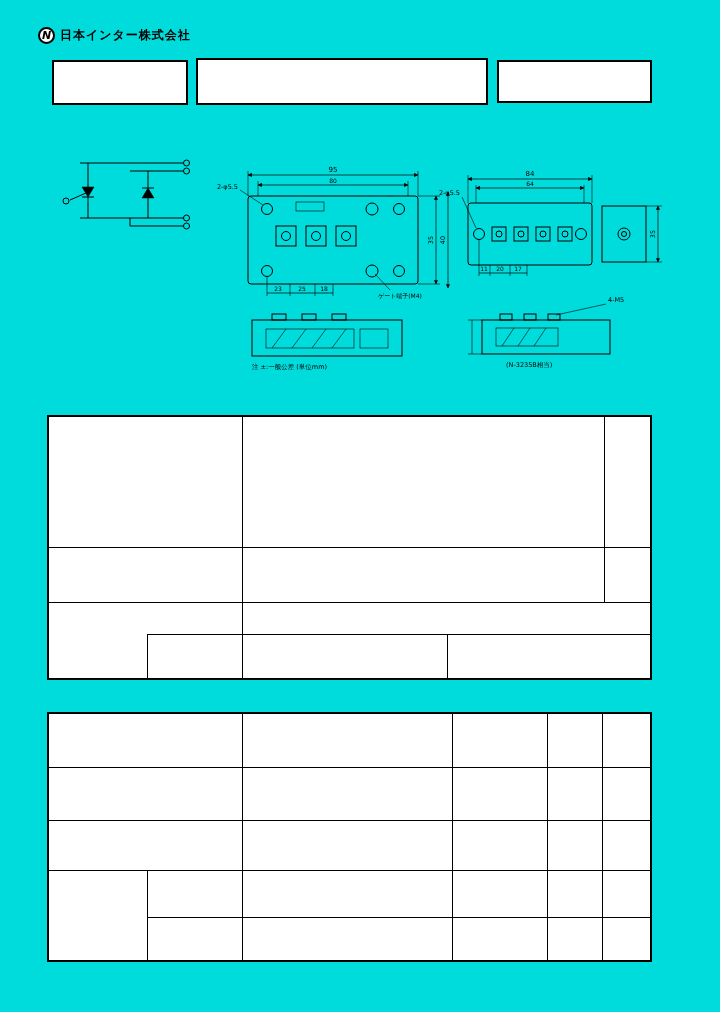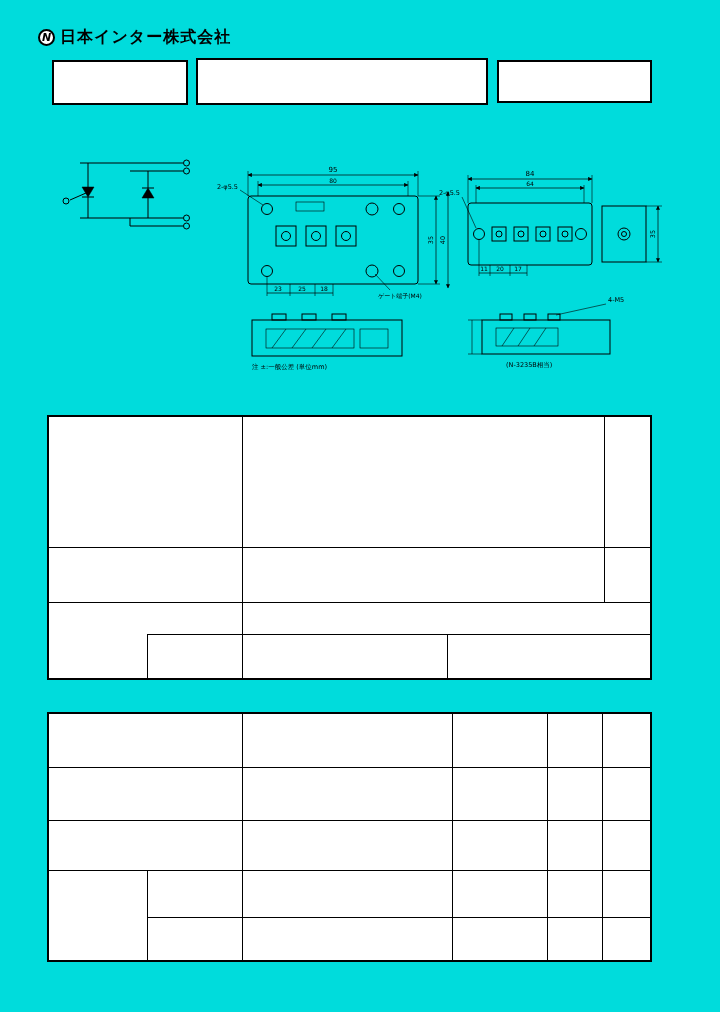--- a/index.html
+++ b/index.html
@@ -13,21 +13,21 @@
   .tbl{position:absolute;background:#ffffff;border:2px solid #000;box-sizing:border-box;}
   .vl,.hl{position:absolute;background:#000;}
   .vl{width:1px;}
   .hl{height:1px;}
   #logo{position:absolute;left:38px;top:27px;display:flex;align-items:center;gap:5px;}
   .logo-mark{
     display:inline-flex;width:17px;height:17px;border:2px solid #000;border-radius:50%;
     align-items:center;justify-content:center;font-weight:bold;font-style:italic;
     font-size:11px;background:#fff;box-sizing:border-box;
   }
-  .logo-name{font-weight:bold;font-size:16px;letter-spacing:1px;}
+  .logo-name{font-weight:bold;font-size:12px;letter-spacing:1px;}
   svg{position:absolute;left:0;top:0;}
   svg .ln{stroke:#000;fill:none;stroke-width:1;}
   svg .thin{stroke:#000;fill:none;stroke-width:0.6;}
   svg .dim{stroke:#000;fill:none;stroke-width:0.7;}
   svg .fillb{fill:#000;stroke:#000;stroke-width:0.5;}
   svg text{fill:#000;stroke:none;}
   svg .mk{fill:#000;stroke:none;}
 </style>
 </head>
 <body>

